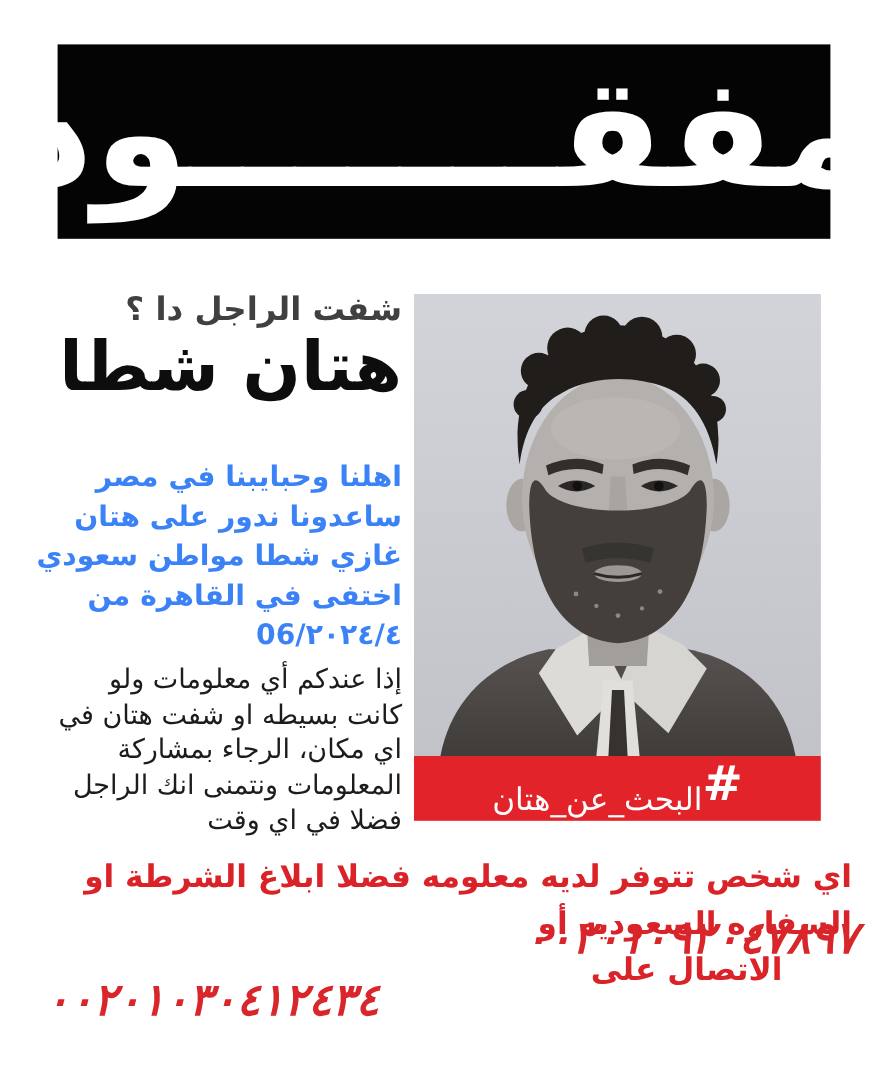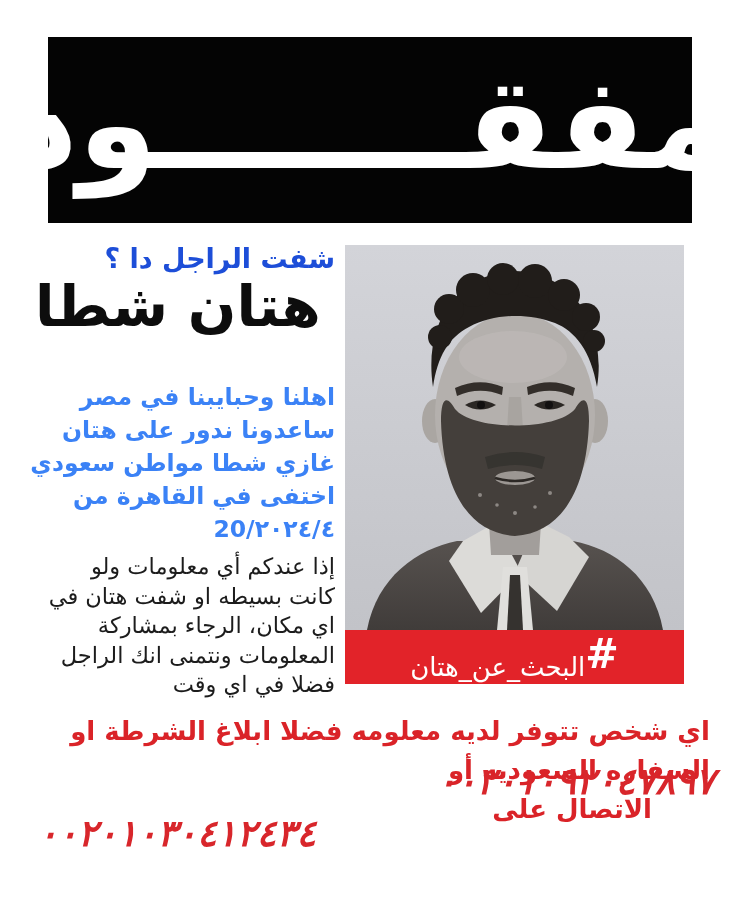--- a/index.html
+++ b/index.html
@@ -2,34 +2,34 @@
 <html lang="ar" dir="rtl"><head>
 <meta charset="utf-8">
 <style>
   html,body{margin:0;padding:0;background:#ffffff;}
   .page{
     position:relative;width:739px;height:900px;background:#ffffff;overflow:hidden;
     font-family:"DejaVu Sans","Liberation Sans",sans-serif;direction:rtl;
   }
   
   .banner{
-    position:absolute;left:48px;top:37px;width:644px;height:186px;
+    position:absolute;left:48px;top:37px;width:644px;height:162px;
     background:#040404;display:flex;align-items:center;justify-content:center;
   }
   .banner-title{
     color:#ffffff;font-size:128px;font-weight:bold;line-height:1;
     direction:rtl;white-space:nowrap;transform:translateY(-6px);
   }
   
   .question{
     position:absolute;left:35px;top:243px;width:300px;text-align:right;direction:rtl;
-    color:#1d4ed8;font-size:27px;font-weight:bold;
+    color:#404040;font-size:27px;font-weight:bold;
   }
   .name{
-    position:absolute;left:35px;top:272px;width:300px;text-align:left;direction:rtl;
+    position:absolute;left:35px;top:272px;width:300px;text-align:right;direction:rtl;
     color:#0d0d0d;font-size:57px;font-weight:bold;line-height:1.2;white-space:nowrap;
   }
   .p1{
     position:absolute;left:20px;top:381px;width:315px;text-align:right;direction:rtl;
     color:#3b82f6;font-size:23.5px;font-weight:bold;line-height:33px;
   }
   .p2{
     position:absolute;left:20px;top:552px;width:315px;text-align:right;direction:rtl;
     color:#1c1c1c;font-size:22.5px;font-weight:500;line-height:29.5px;
     font-family:"DejaVu Serif","Liberation Serif",serif;
@@ -71,21 +71,21 @@
   </div>
 
   <div class="question">شفت الراجل دا ؟</div>
   <div class="name">هتان شطا</div>
 
   <div class="p1">
     <div>اهلنا وحبايبنا في مصر</div>
     <div>ساعدونا ندور على هتان</div>
     <div>غازي شطا مواطن سعودي</div>
     <div>اختفى في القاهرة من</div>
-    <div>٢٠٢٤/٤/20</div>
+    <div>٢٠٢٤/٤/06</div>
   </div>
 
   <div class="p2">
     <div>إذا عندكم أي معلومات ولو</div>
     <div>كانت بسيطه او شفت هتان في</div>
     <div>اي مكان، الرجاء بمشاركة</div>
     <div>المعلومات ونتمنى انك الراجل</div>
     <div>فضلا في اي وقت</div>
   </div>
 

